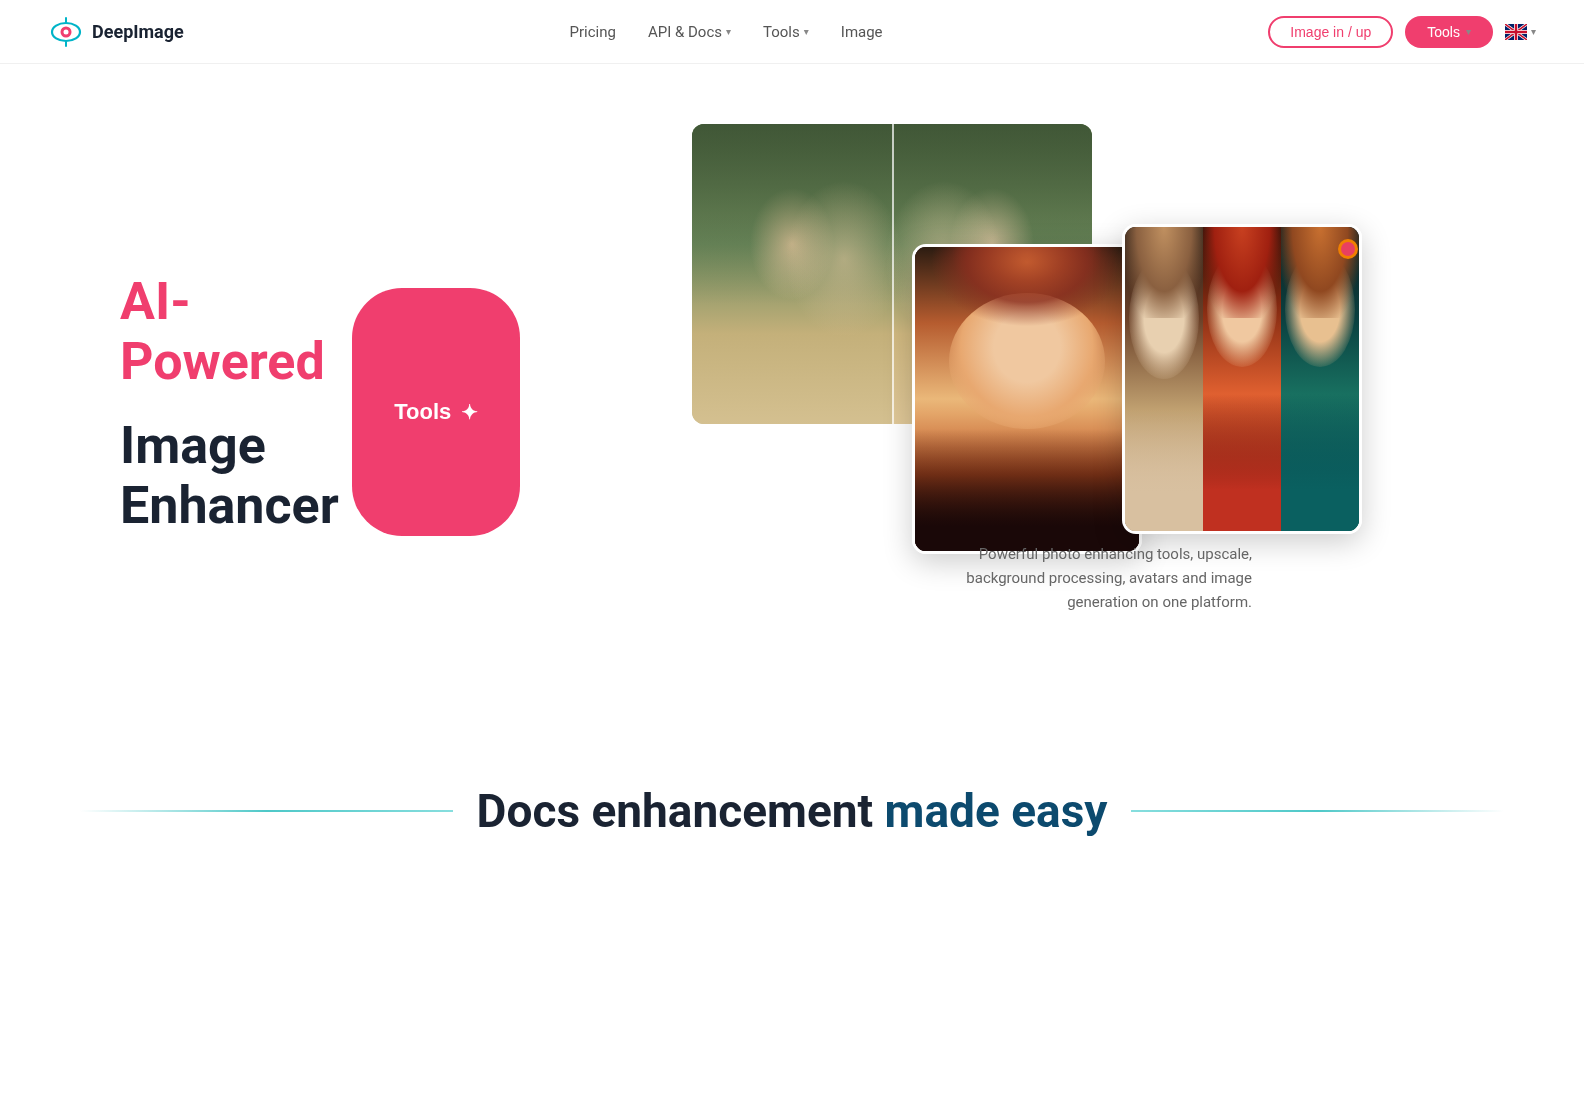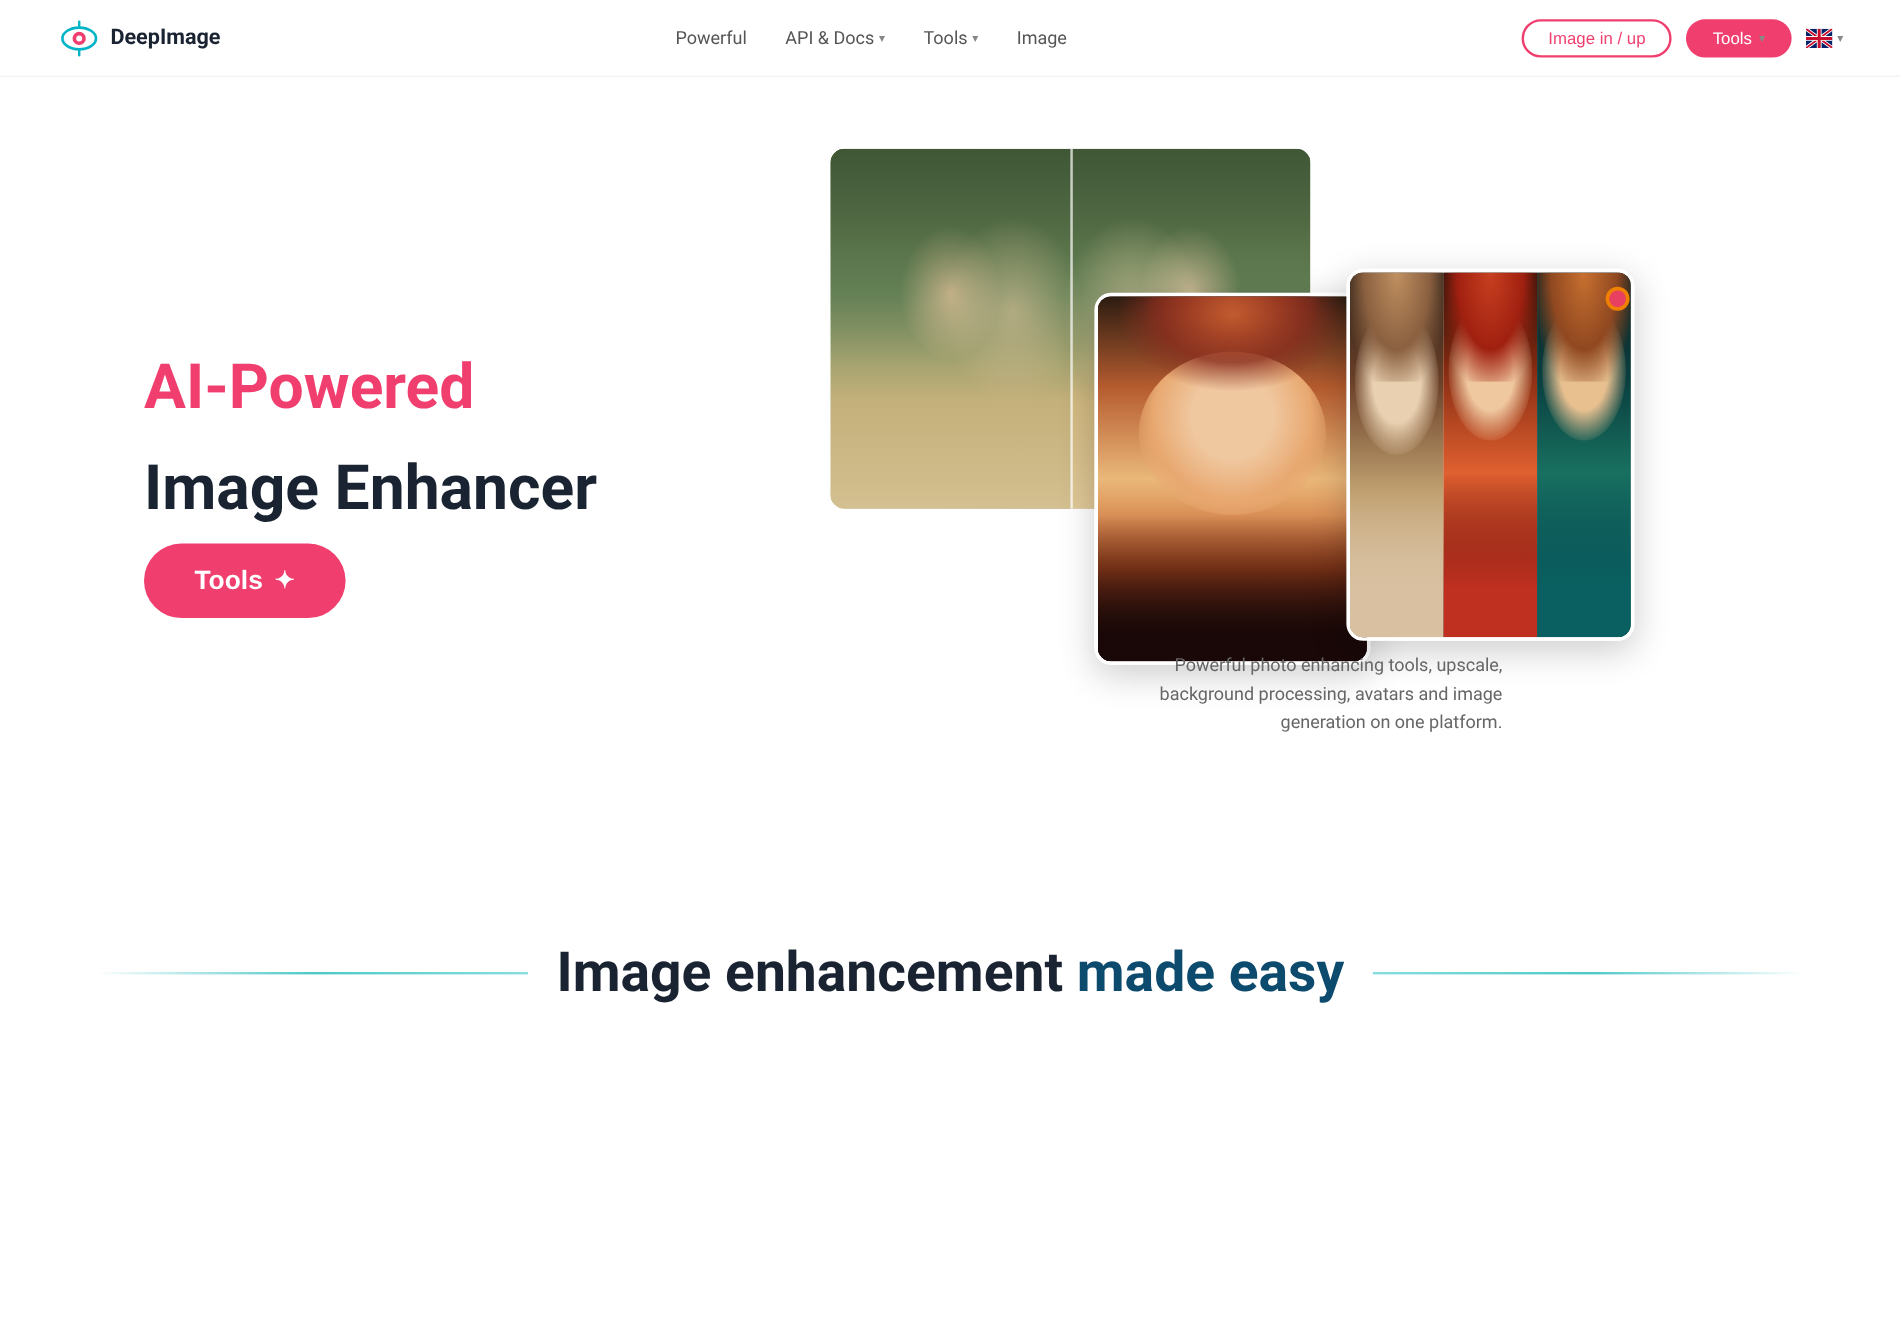--- a/index.html
+++ b/index.html
@@ -99,21 +99,21 @@
       display: flex;
       align-items: center;
       justify-content: space-between;
       padding: 60px 80px 40px 120px;
       min-height: 620px;
       position: relative;
     }
     .hero-left {
       flex: 0 0 400px;
       display: flex;
-      flex-direction: column;
+      flex-direction: row;
     }
     .hero-title {
       line-height: 1.15;
     }
     .hero-title-pink {
       font-size: 52px;
       font-weight: 700;
       color: #f03e6e;
       display: block;
     }
@@ -355,21 +355,21 @@
       <circle cx="18" cy="18" r="5.5" fill="#f03e6e"></circle>
       <circle cx="18" cy="18" r="2.5" fill="#fff"></circle>
 
       <line x1="18" y1="4" x2="18" y2="8" stroke="#00b4c8" stroke-width="2" stroke-linecap="round"></line>
       <line x1="18" y1="28" x2="18" y2="32" stroke="#00b4c8" stroke-width="2" stroke-linecap="round"></line>
     </svg>
     <span class="logo-text">DeepImage</span>
   </a>
 
   <div class="navbar-links">
-    <a class="nav-link" href="#">Powerful</a>
+    <a class="nav-link" href="#">Pricing</a>
     <a class="nav-link" href="#">
       <span>API &amp; Docs</span>
       <span class="dropdown-arrow">▾</span>
     </a>
     <a class="nav-link" href="#">
       <span>Tools</span>
       <span class="dropdown-arrow">▾</span>
     </a>
     <a class="nav-link" href="#">Image</a>
   </div>
@@ -469,17 +469,17 @@
       </div>
 
     </div>
   </div>
 </section>
 
 <section class="bottom-section">
   <div class="bottom-divider">
     <div class="divider-line"></div>
     <h2 class="bottom-title">
-      <span>Image enhancement </span><span class="bottom-title-pink">made easy</span>
+      <span>Docs enhancement </span><span class="bottom-title-pink">made easy</span>
     </h2>
     <div class="divider-line-right"></div>
   </div>
 </section>
 
 </body></html>

